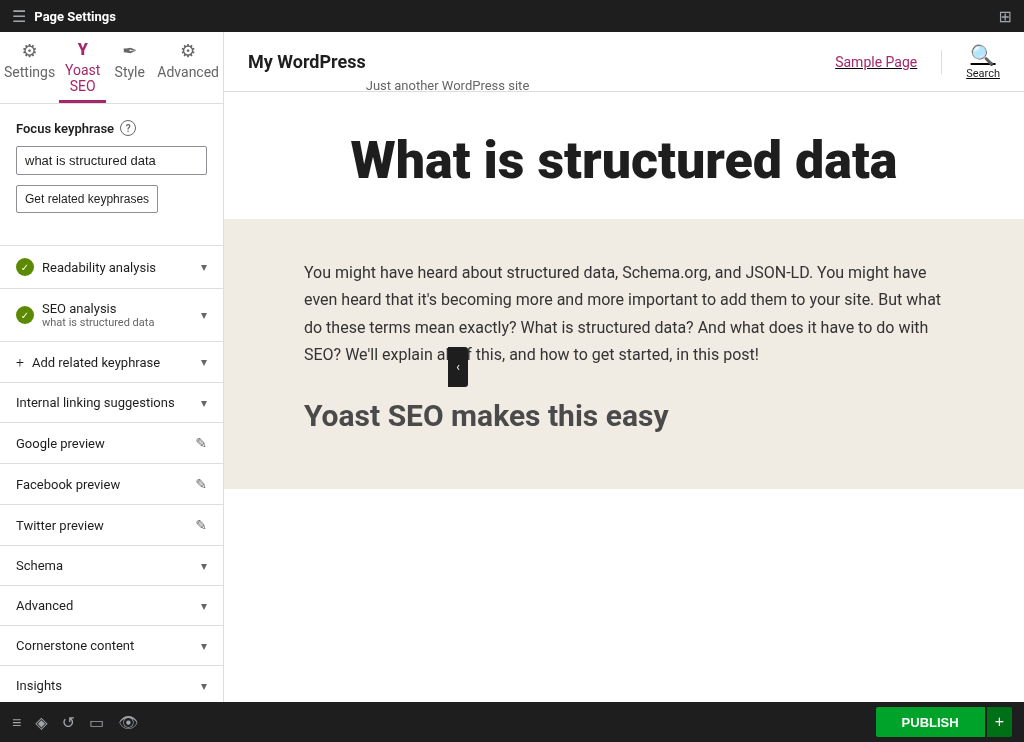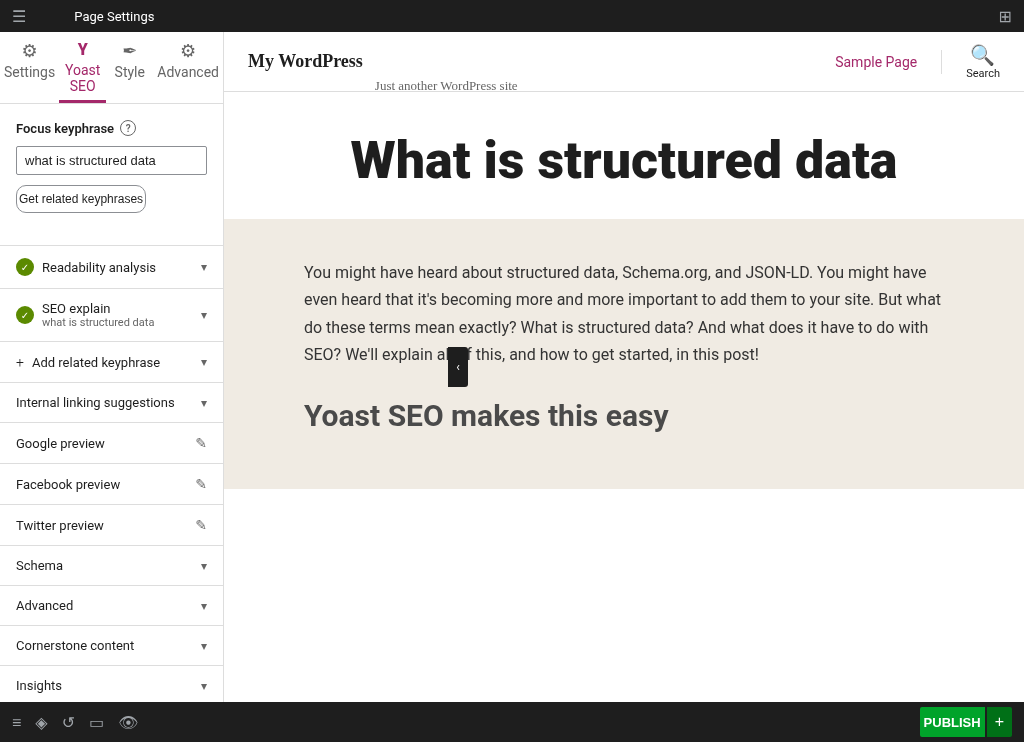--- a/index.html
+++ b/index.html
@@ -10,21 +10,21 @@
       height: 32px;
       background: #1e1e1e;
       display: flex;
       align-items: center;
       justify-content: space-between;
       padding: 0 12px;
       flex-shrink: 0;
     }
     .top-bar-left { display: flex; align-items: center; gap: 8px; }
     .top-bar-icon { color: #a0a5aa; font-size: 16px; cursor: pointer; }
-    .top-bar-title { color: #fff; font-size: 13px; font-weight: 400; margin-left: 40px; }
+    .top-bar-title { color: #fff; font-size: 13px; font-weight: 700; }
     .top-bar-grid { color: #a0a5aa; font-size: 16px; cursor: pointer; }
 
     
     .main-layout {
       display: flex;
       flex: 1;
       overflow: hidden;
     }
 
     
@@ -101,25 +101,25 @@
       padding: 6px 8px;
       font-size: 13px;
       color: #1e1e1e;
       outline: none;
       margin-bottom: 10px;
     }
 
     .related-btn {
       border: 1px solid #8c8f94;
       background: #fff;
-      padding: 6px 2px;
+      padding: 6px 8px;
       font-size: 12px;
       color: #1e1e1e;
       cursor: pointer;
-      border-radius: 10px;
+      border-radius: 2px;
     }
 
     
     .accordion-item {
       border-top: 1px solid #ddd;
     }
     .accordion-header {
       display: flex;
       align-items: center;
       justify-content: space-between;
@@ -165,21 +165,21 @@
       justify-content: space-between;
       padding: 0 12px;
       flex-shrink: 0;
     }
     .bottom-icons { display: flex; gap: 14px; align-items: center; }
     .bottom-icon { color: #a0a5aa; font-size: 16px; cursor: pointer; }
     .publish-btn {
       background: #00a32a;
       color: #fff;
       border: none;
-      padding: 6px 4px;
+      padding: 6px 26px;
       font-size: 13px;
       font-weight: 600;
       cursor: pointer;
       border-radius: 2px;
       display: flex;
       align-items: center;
       gap: 0;
     }
     .publish-btn-plus {
       background: #007017;
@@ -206,24 +206,24 @@
     .wp-header {
       background: #fff;
       border-bottom: 1px solid #ddd;
       padding: 0 24px;
       height: 60px;
       display: flex;
       align-items: center;
       justify-content: space-between;
       flex-shrink: 0;
     }
-    .wp-site-info { display: flex; align-items: center; gap: 12px; font-family: Liberation Serif, serif; }
+    .wp-site-info { display: flex; align-items: center; gap: 0; }
     .wp-site-name { font-size: 18px; font-weight: 700; color: #1e1e1e; }
     .wp-site-tagline { font-size: 13px; color: #666; margin-top: 48px; }
-    .wp-nav { display: flex; align-items: center; gap: 24px; }
+    .wp-nav { display: flex; align-items: center; gap: 24px; text-decoration: underline; }
     .wp-nav-link { font-size: 14px; color: #a4286a; text-decoration: none; cursor: pointer; }
     .wp-nav-divider { width: 1px; height: 24px; background: #ddd; }
     .wp-search { display: flex; flex-direction: column; align-items: center; cursor: pointer; }
     .wp-search-icon { font-size: 20px; color: #1e1e1e; }
     .wp-search-label { font-size: 11px; color: #1e1e1e; }
 
     
     .page-content {
       flex: 1;
       overflow-y: auto;
@@ -337,21 +337,21 @@
           </div>
           <span class="accordion-chevron">▾</span>
         </div>
       </div>
 
       <div class="accordion-item">
         <div class="accordion-header">
           <div class="accordion-left">
             <span class="green-dot">✓</span>
             <span>
-              <span class="accordion-title">SEO explain</span>
+              <span class="accordion-title">SEO analysis</span>
               <span class="accordion-subtitle">what is structured data</span>
             </span>
           </div>
           <span class="accordion-chevron">▾</span>
         </div>
       </div>
 
       <div class="accordion-item">
         <div class="accordion-header">
           <div class="accordion-left">

